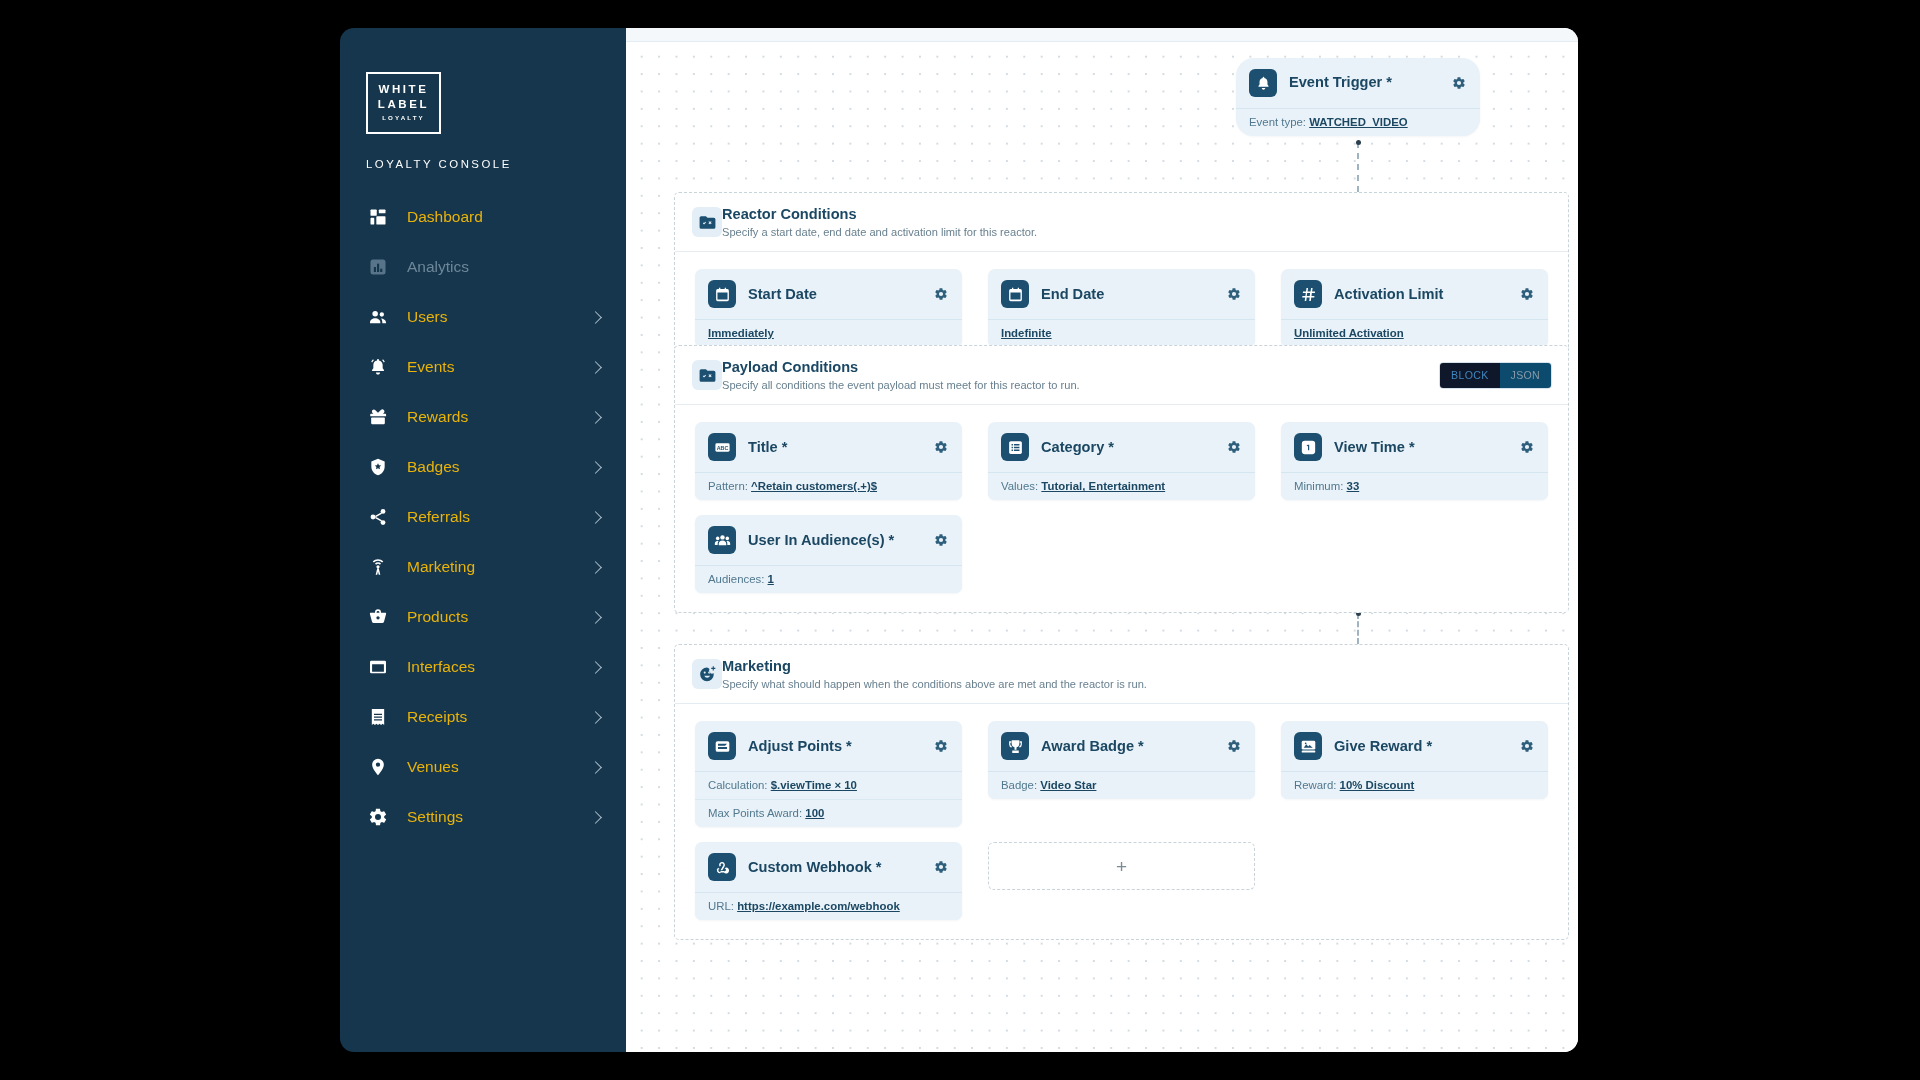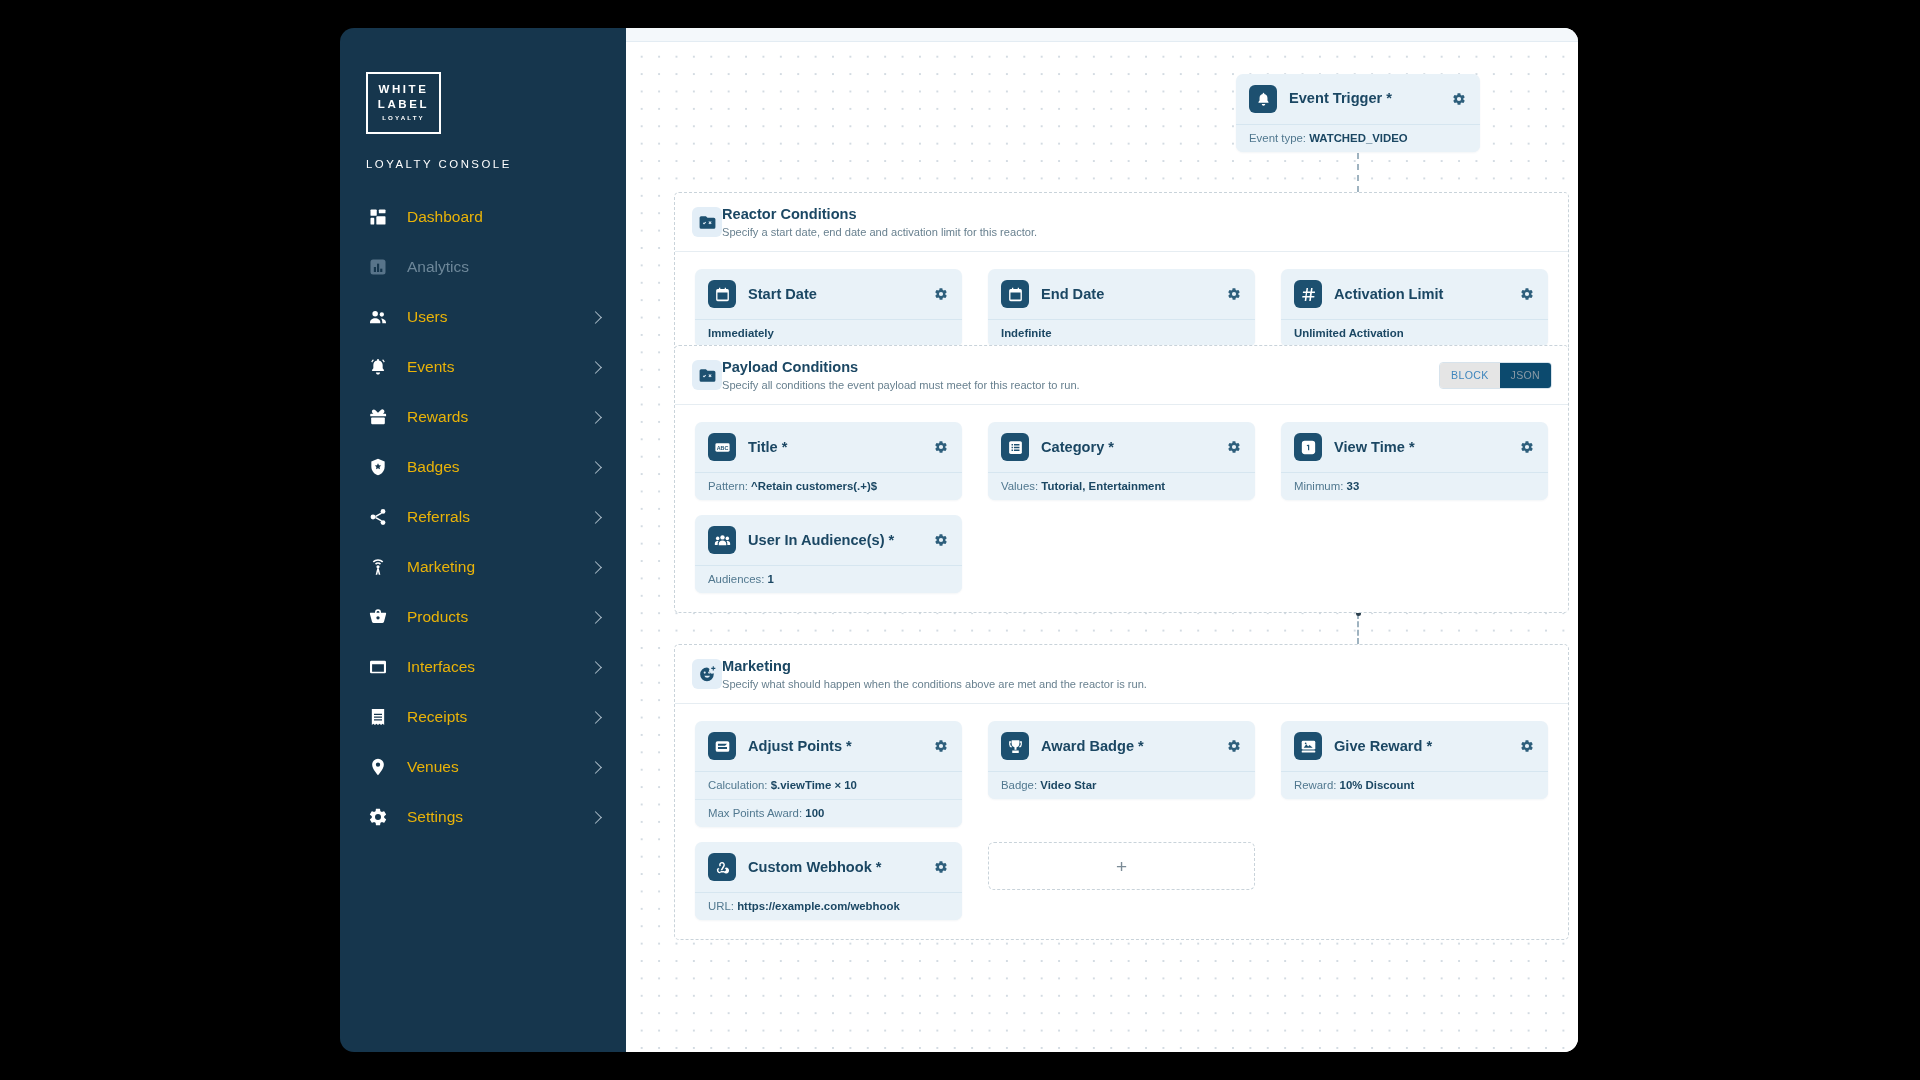--- a/index.html
+++ b/index.html
@@ -144,27 +144,28 @@
   .node-row {
     padding: 7px 13px 8px 13px;
     font-size: 11.4px;
     color: #51788f;
     background: #e9f2f8;
     white-space: nowrap;
     overflow: hidden;
     text-overflow: ellipsis;
   }
   .node-row + .node-row { border-top: 1px solid #d9e8f1; }
-  .node-row b { color: #1b4763; font-weight: 700; }
+  .node-row b { color: #1b4763; font-weight: 700; text-decoration: underline; }
 
   
   #event-trigger {
     position: absolute;
-    left: 610px; top: 32px;
+    left: 610px; top: 16px;
     width: 244px;
+    border-radius: 18px;
   }
 
   
   .connector {
     position: absolute;
     width: 0; border-left: 2px dashed #9fb3c0;
     left: 731px;
   }
   .conn-dot {
     position: absolute;
@@ -209,21 +210,21 @@
   .toggle-opt {
     padding: 0 11px;
     display: flex; align-items: center;
     font-size: 10.6px;
     letter-spacing: .3px;
     color: #8a9aa6;
     background: #0c4a6e;
     cursor: pointer;
   }
   .toggle-opt.active {
-    background: #e5e5e5;
+    background: #0f172a;
     color: #3f86bd;
     text-align: right;
   }
   .section-body {
     padding: 17px 20px 19px 20px;
     display: grid;
     grid-template-columns: repeat(3, 1fr);
     gap: 15px 26px;
     align-items: start;
   }

